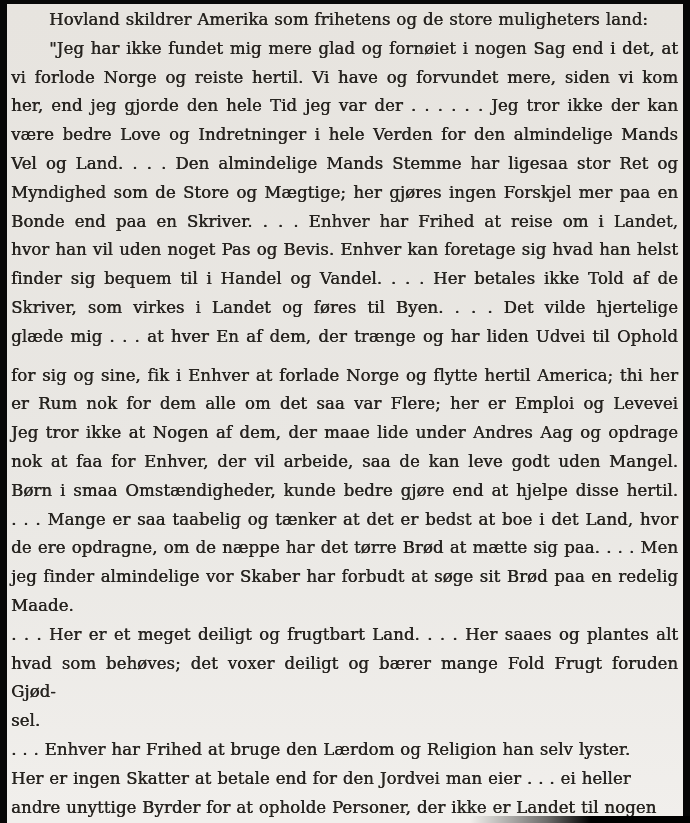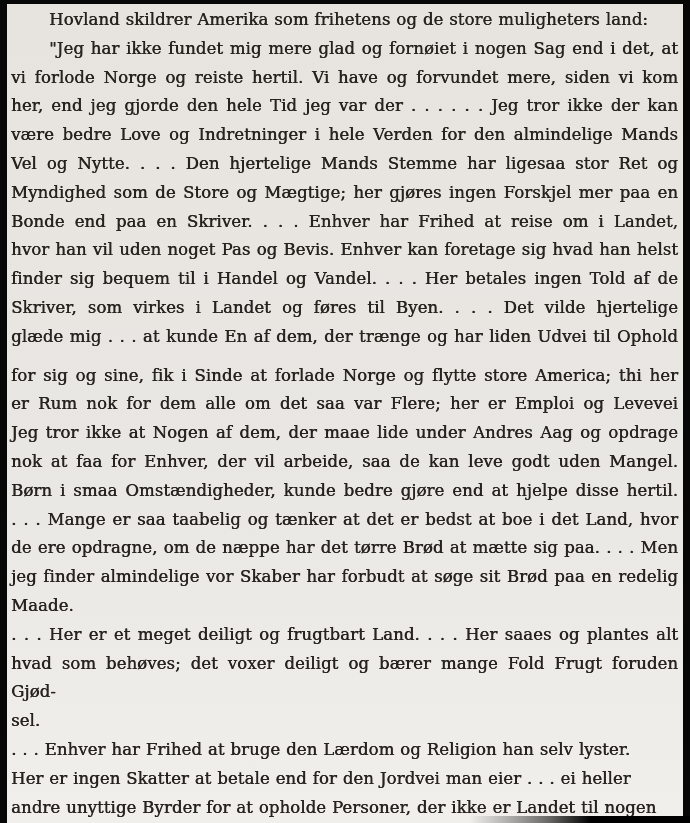--- a/index.html
+++ b/index.html
@@ -55,28 +55,28 @@
 <body>
 
 <div class="page">
   <div class="paper">
     <div class="textblock" id="textblock">
         <div class="line indent">Hovland skildrer Amerika som frihetens og de store muligheters land:</div>
         <div class="line indent justify">"Jeg har ikke fundet mig mere glad og fornøiet i nogen Sag end i det, at</div>
         <div class="line justify">vi forlode Norge og reiste hertil. Vi have og forvundet mere, siden vi kom</div>
         <div class="line justify">her, end jeg gjorde den hele Tid jeg var der . . . . . . Jeg tror ikke der kan</div>
         <div class="line justify">være bedre Love og Indretninger i hele Verden for den almindelige Mands</div>
-        <div class="line justify">Vel og Nytte. . . . Den hjertelige Mands Stemme har ligesaa stor Ret og</div>
+        <div class="line justify">Vel og Land. . . . Den almindelige Mands Stemme har ligesaa stor Ret og</div>
         <div class="line justify">Myndighed som de Store og Mægtige; her gjøres ingen Forskjel mer paa en</div>
         <div class="line justify">Bonde end paa en Skriver. . . . Enhver har Frihed at reise om i Landet,</div>
         <div class="line justify">hvor han vil uden noget Pas og Bevis. Enhver kan foretage sig hvad han helst</div>
-        <div class="line justify">finder sig bequem til i Handel og Vandel. . . . Her betales ingen Told af de</div>
+        <div class="line justify">finder sig bequem til i Handel og Vandel. . . . Her betales ikke Told af de</div>
         <div class="line justify">Skriver, som virkes i Landet og føres til Byen. . . . Det vilde hjertelige</div>
-        <div class="line justify">glæde mig . . . at kunde En af dem, der trænge og har liden Udvei til Ophold</div>
-        <div class="line justify gap">for sig og sine, fik i Sinde at forlade Norge og flytte store America; thi her</div>
+        <div class="line justify">glæde mig . . . at hver En af dem, der trænge og har liden Udvei til Ophold</div>
+        <div class="line justify gap">for sig og sine, fik i Enhver at forlade Norge og flytte hertil America; thi her</div>
         <div class="line justify">er Rum nok for dem alle om det saa var Flere; her er Emploi og Levevei</div>
         <div class="line justify">Jeg tror ikke at Nogen af dem, der maae lide under Andres Aag og opdrage</div>
         <div class="line justify">nok at faa for Enhver, der vil arbeide, saa de kan leve godt uden Mangel.</div>
         <div class="line justify">Børn i smaa Omstændigheder, kunde bedre gjøre end at hjelpe disse hertil.</div>
         <div class="line justify">. . . Mange er saa taabelig og tænker at det er bedst at boe i det Land, hvor</div>
         <div class="line justify">de ere opdragne, om de næppe har det tørre Brød at mætte sig paa. . . . Men</div>
         <div class="line justify">jeg finder almindelige vor Skaber har forbudt at søge sit Brød paa en redelig</div>
         <div class="line">Maade.</div>
         <div class="line justify">. . . Her er et meget deiligt og frugtbart Land. . . . Her saaes og plantes alt</div>
         <div class="line justify">hvad som behøves; det voxer deiligt og bærer mange Fold Frugt foruden Gjød-</div>

